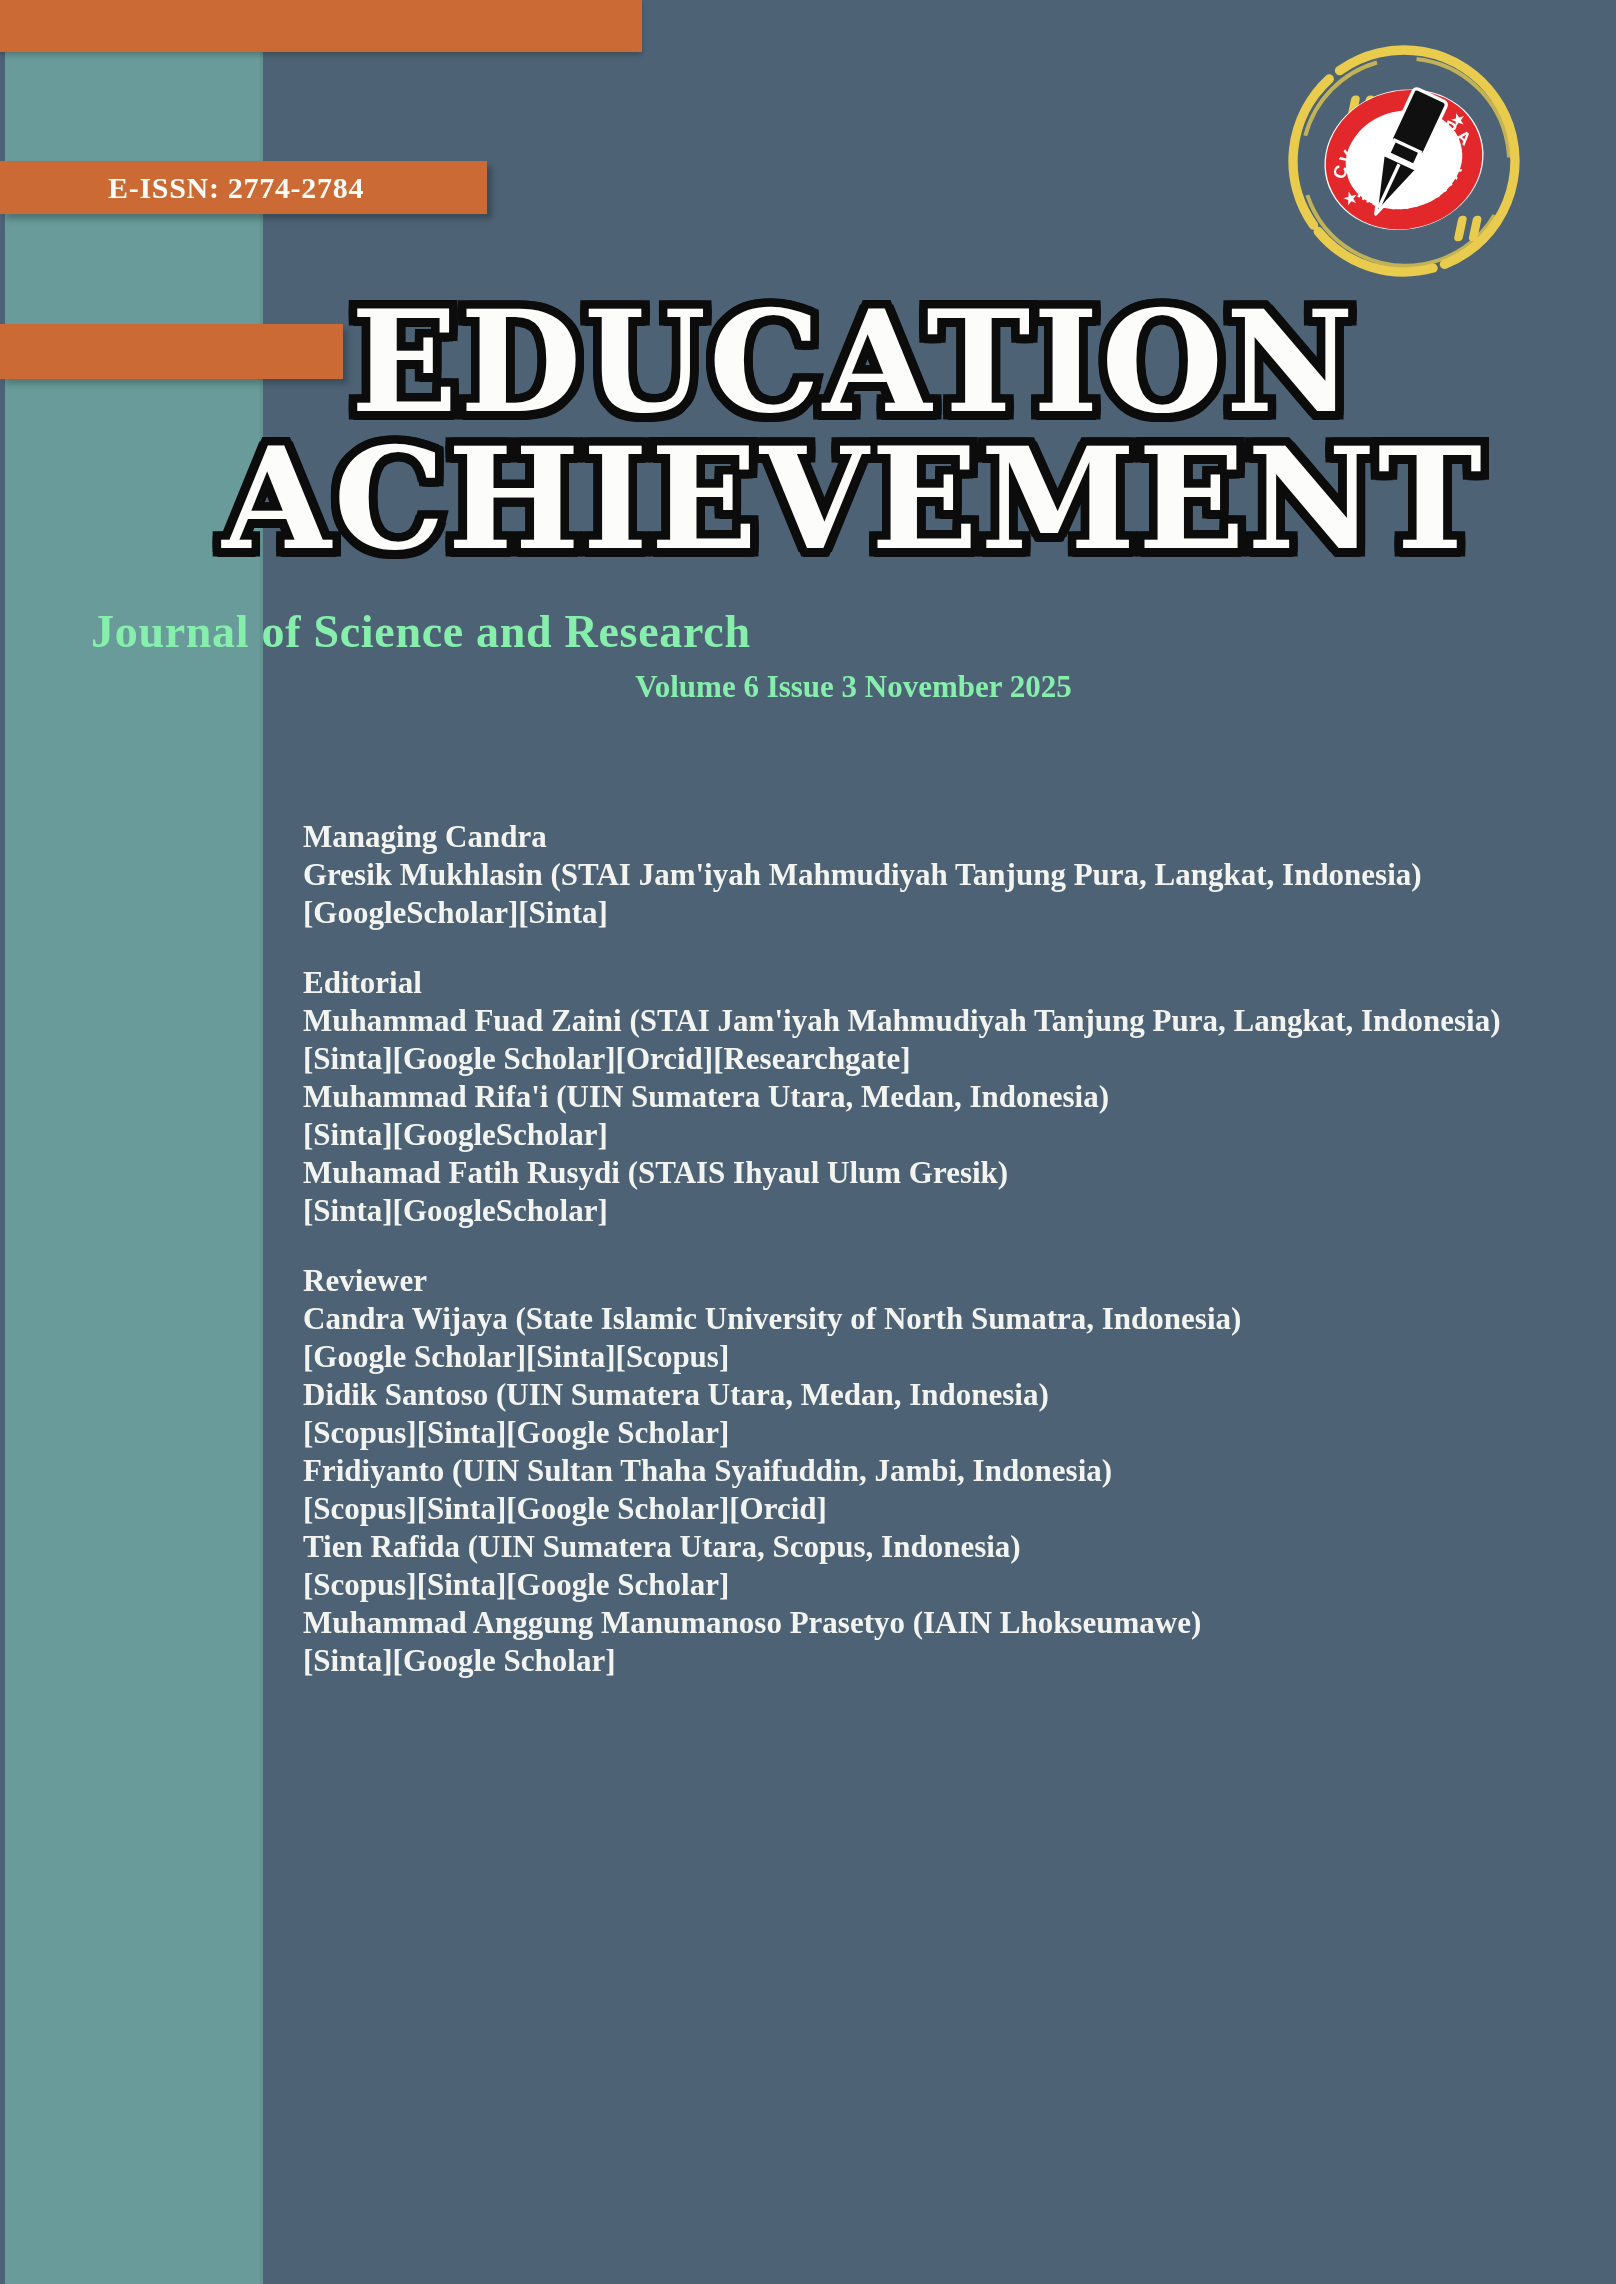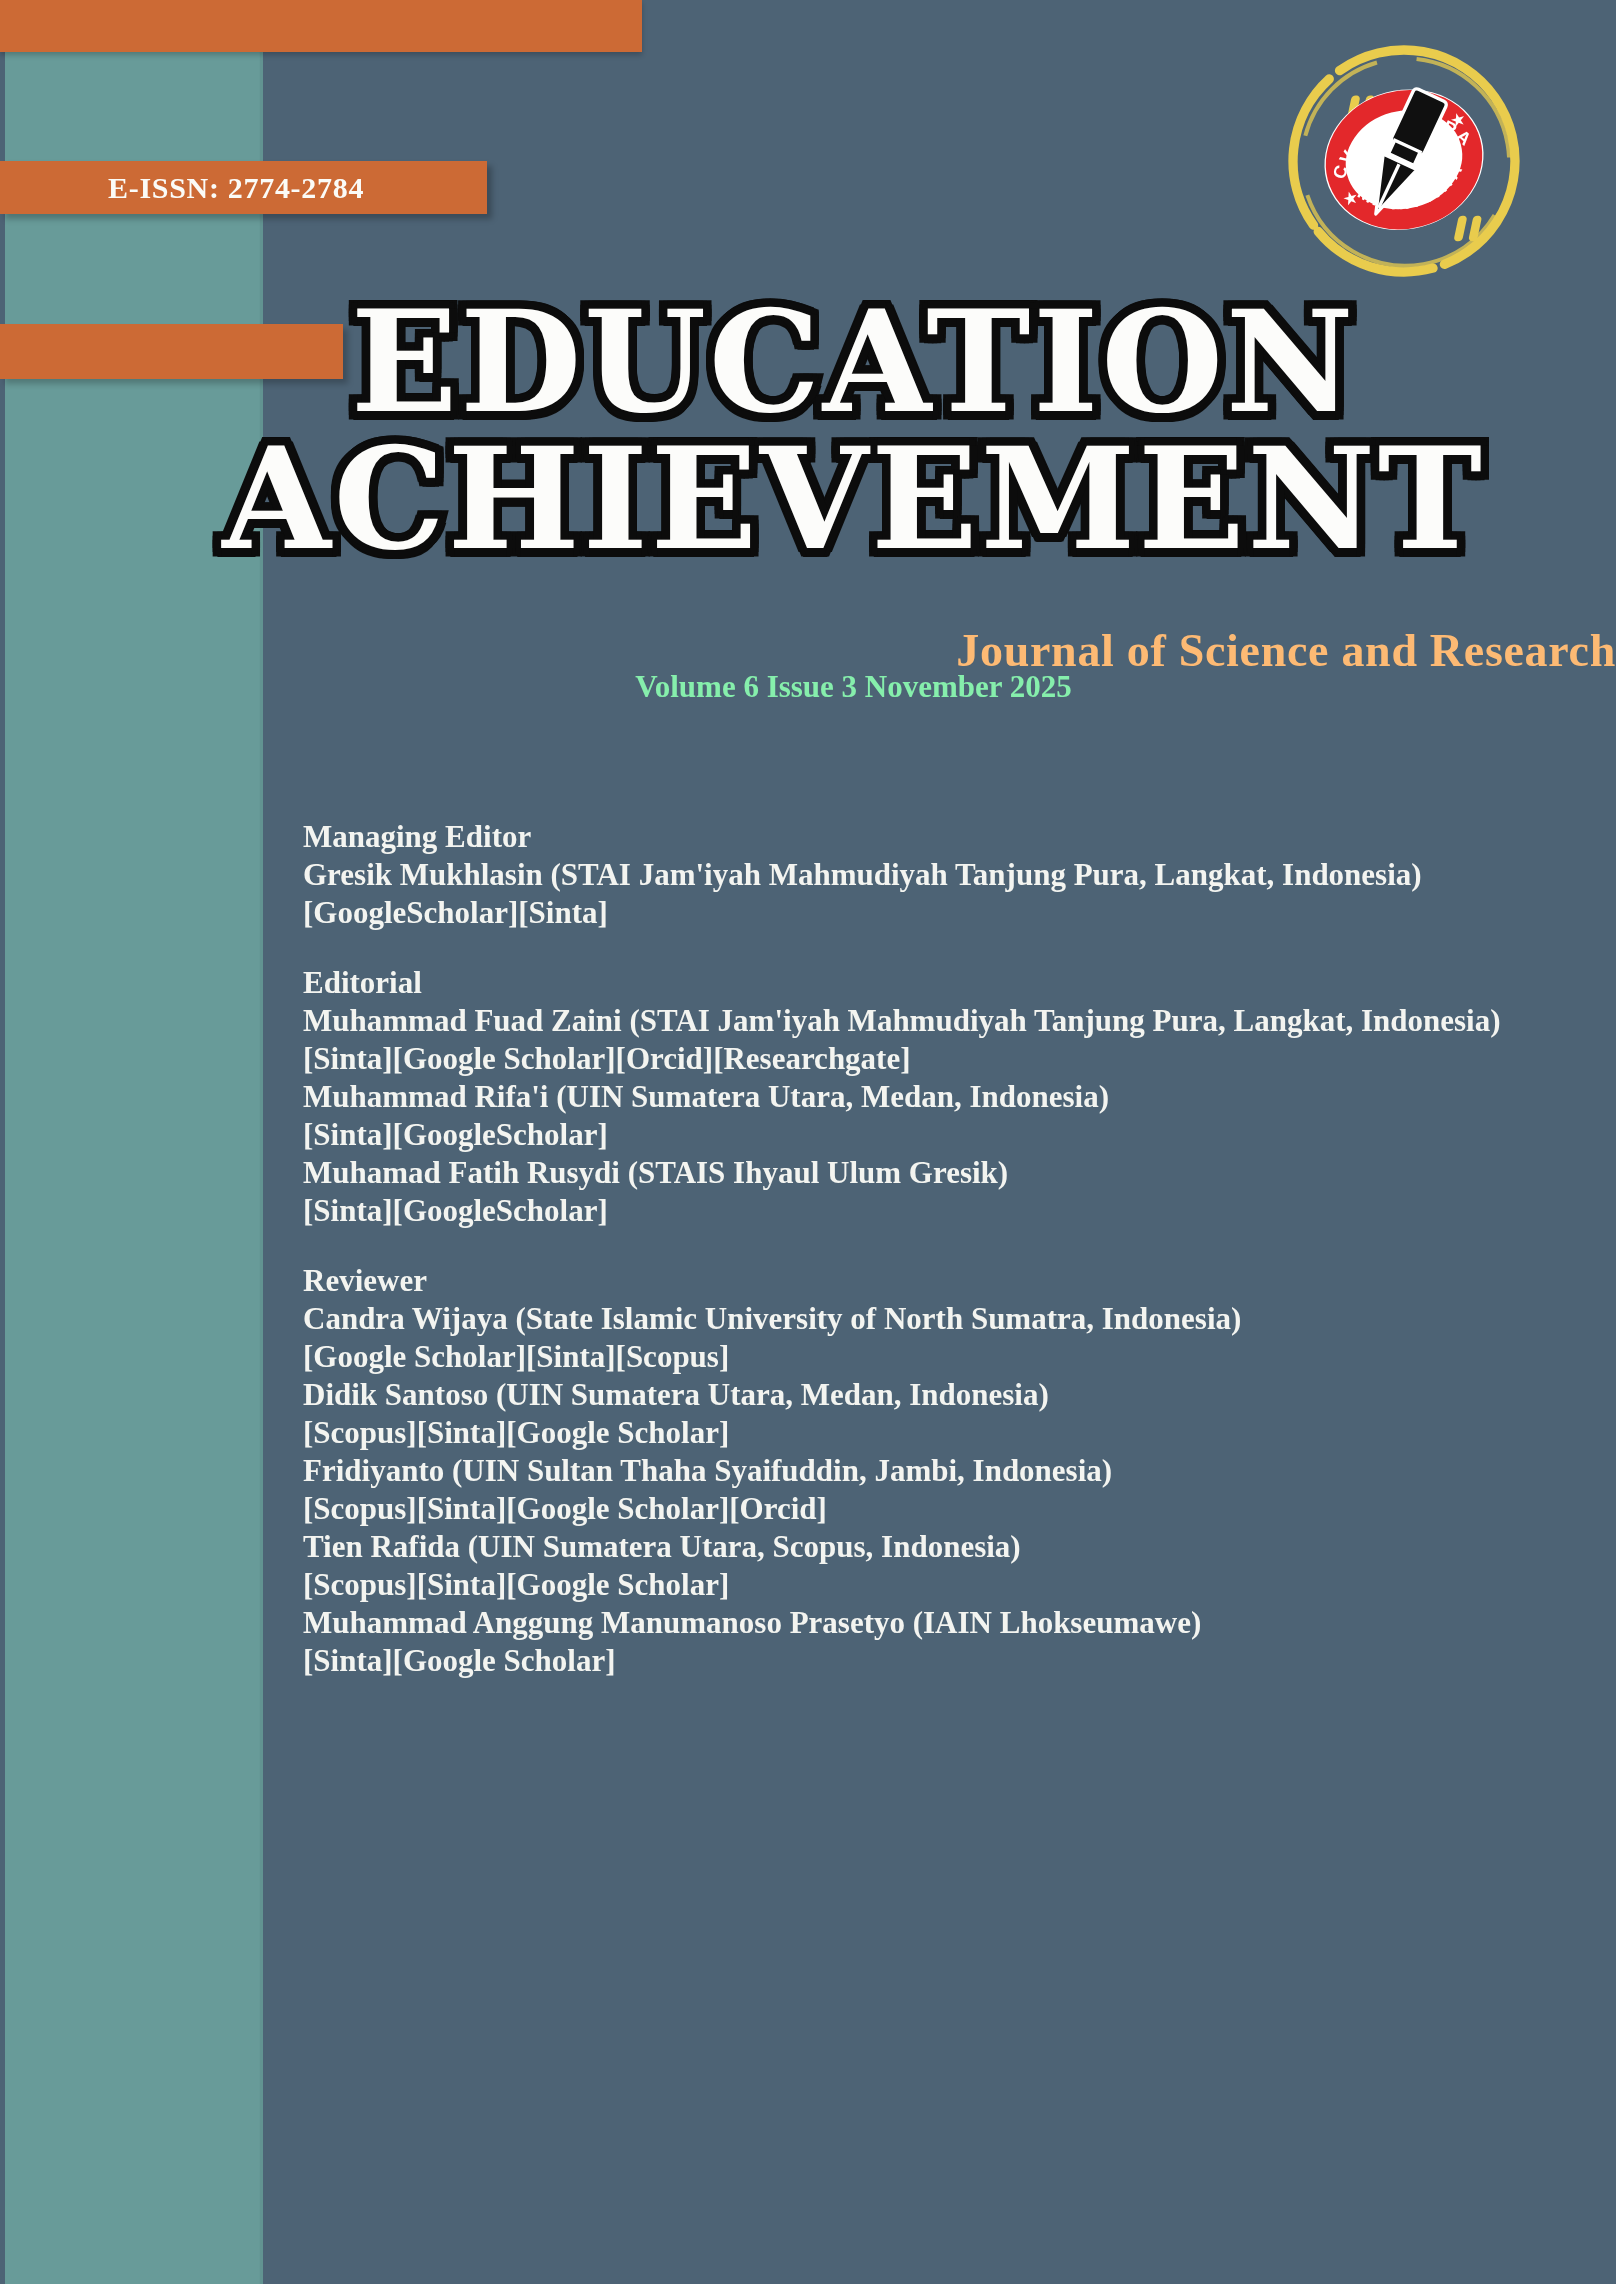--- a/index.html
+++ b/index.html
@@ -50,22 +50,22 @@
     text-shadow:
       8.5px 0 0 #0C0C0C,-8.5px 0 0 #0C0C0C,0 8.5px 0 #0C0C0C,0 -8.5px 0 #0C0C0C,
       5.9px 5.9px 0 #0C0C0C,-5.9px 5.9px 0 #0C0C0C,5.9px -5.9px 0 #0C0C0C,-5.9px -5.9px 0 #0C0C0C,
       8.5px 3.9px 0 #0C0C0C,8.5px -3.9px 0 #0C0C0C,-8.5px 3.9px 0 #0C0C0C,-8.5px -3.9px 0 #0C0C0C,
       3.9px 8.5px 0 #0C0C0C,3.9px -8.5px 0 #0C0C0C,-3.9px 8.5px 0 #0C0C0C,-3.9px -8.5px 0 #0C0C0C;
     white-space:nowrap;
   }
   .title-1{top:292px;}
   .title-2{top:429px;}
   .subtitle{
-    position:absolute;left:91px;width:1525px;top:624px;text-align:right;
-    color:#fdba74;font-weight:700;font-size:46px;letter-spacing:0.7px;
+    position:absolute;left:91px;width:1525px;top:605px;text-align:left;
+    color:#86efac;font-weight:700;font-size:46px;letter-spacing:0.7px;
     font-family:"Liberation Serif", serif;
   }
   .volume-line{
     position:absolute;left:91px;width:1525px;top:669px;text-align:center;
     color:#86efac;font-weight:700;font-size:31px;
     font-family:"Liberation Serif", serif;
   }
   
   .roster{
     position:absolute;left:303px;top:818px;width:1289px;
@@ -133,21 +133,21 @@
   </svg>
 
   <div class="title-line title-1">EDUCATION</div>
   <div class="title-line title-2">ACHIEVEMENT</div>
   <div class="subtitle">Journal of Science and Research</div>
   <div class="volume-line">Volume 6 Issue 3 November 2025</div>
 
   <div class="roster">
 
     <div class="section">
-      <p>Managing Editor</p>
+      <p>Managing Candra</p>
       <p>Gresik Mukhlasin (STAI Jam'iyah Mahmudiyah Tanjung Pura, Langkat, Indonesia)</p>
       <p>[GoogleScholar][Sinta]</p>
     </div>
 
     <div class="section">
       <p>Editorial</p>
       <p>Muhammad Fuad Zaini (STAI Jam'iyah Mahmudiyah Tanjung Pura, Langkat, Indonesia)</p>
       <p>[Sinta][Google Scholar][Orcid][Researchgate]</p>
       <p>Muhammad Rifa'i (UIN Sumatera Utara, Medan, Indonesia)</p>
       <p>[Sinta][GoogleScholar]</p>

